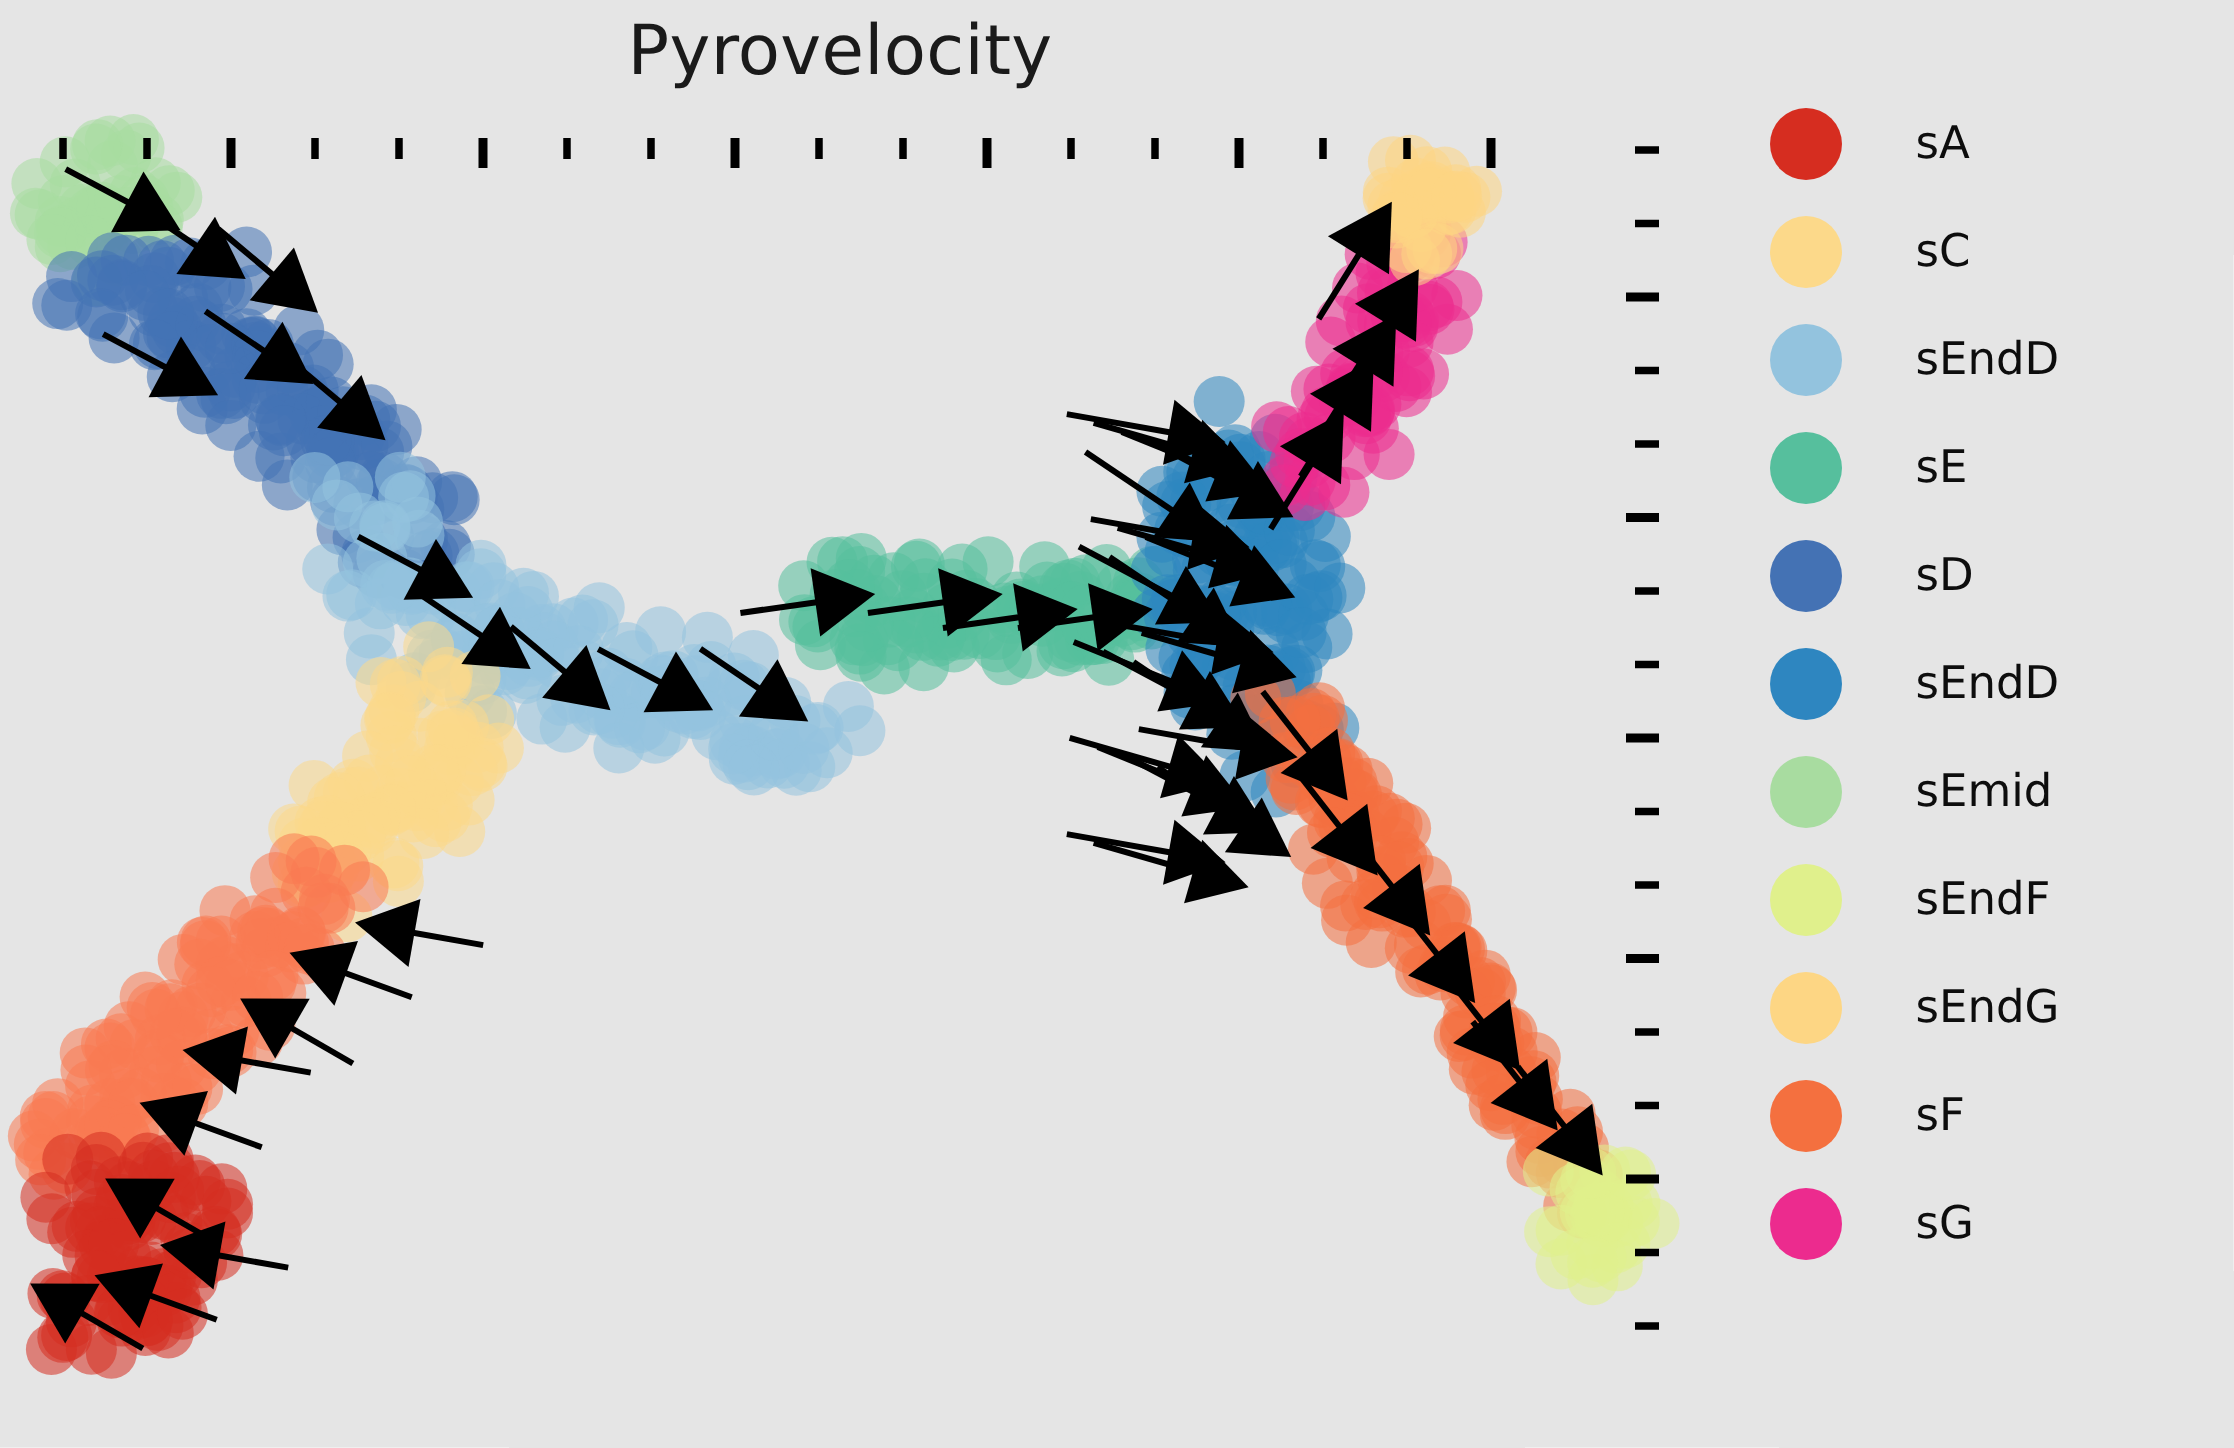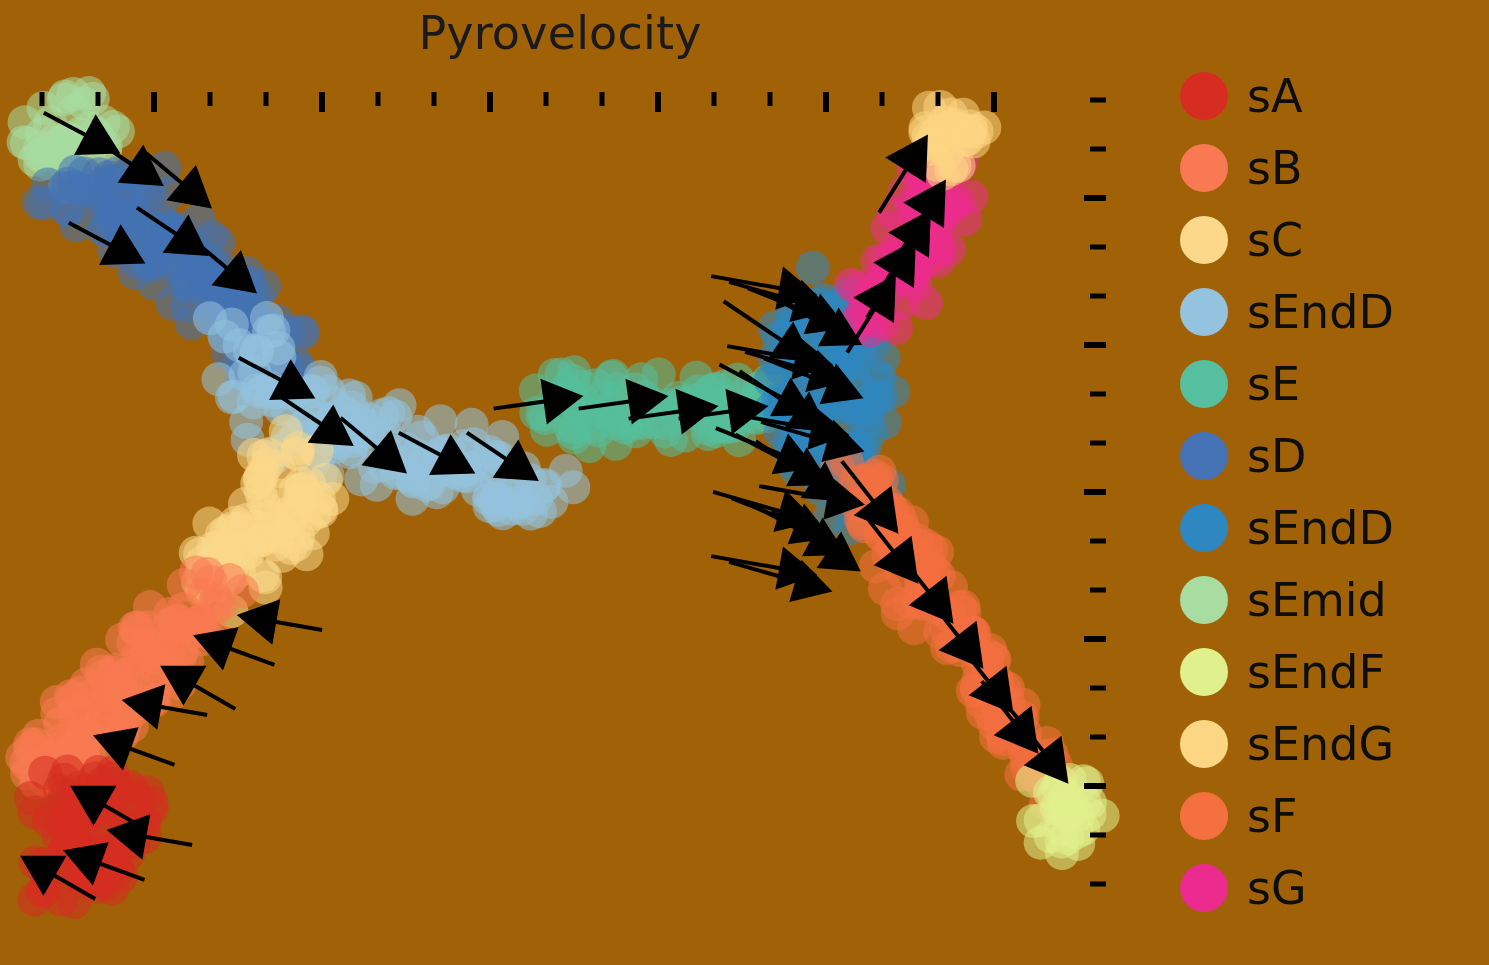--- a/index.html
+++ b/index.html
@@ -1,18 +1,18 @@
 <!DOCTYPE html>
 <html><head>
 <meta charset="utf-8">
 <style>
   html,body{margin:0;padding:0;background:#ffffff;}
   body{width:1489px;height:965px;overflow:hidden;
        font-family:"DejaVu Sans","Liberation Sans",sans-serif;}
-  #root{position:relative;width:1489px;height:965px;background:#a16207;text-decoration:underline;}
+  #root{position:relative;width:1489px;height:965px;background:#e5e5e5;text-decoration:underline;}
 
   #plot-title{
     position:absolute; left:0; top:8px; width:1120px;
     text-align:center; font-size:46px; color:#1a1a1a;
     letter-spacing:0.2px; line-height:1.1; white-space:nowrap;
   }
 
   #axes-area{position:absolute; left:0; top:0; width:1120px; height:965px;}
   #scatter-svg{position:absolute; left:0; top:0; width:1120px; height:965px;}
   #ticks-svg{position:absolute; left:0; top:0; width:1120px; height:965px;}
@@ -21,21 +21,21 @@
     position:absolute; left:1168px; top:60px; width:321px;
   }
   .legend-row{
     display:flex; align-items:center; height:72px;
   }
   .legend-dot{
     width:48px;height:48px;border-radius:50%;flex:0 0 auto;
     margin-left:12px;
   }
   .legend-label{
-    margin-left:19px; font-size:46px; color:#0d0d0d;
+    margin-left:49px; font-size:30px; color:#0d0d0d;
     line-height:1; white-space:nowrap;
   }
 </style>
 </head>
 <body>
 
 <div id="root">
 
   <div id="plot-title">Pyrovelocity</div>
 
@@ -1362,24 +1362,20 @@
         <line y1="884" y2="884" x1="1090" x2="1106" stroke="#000" stroke-width="5"></line>
       </svg>
   </div>
 
   <div id="legend">
       <div class="legend-row">
         <span class="legend-dot" style="background: rgb(214, 45, 32);"></span>
         <span class="legend-label">sA</span>
       </div>
       <div class="legend-row">
-        <span class="legend-dot" style="background: rgb(249, 122, 82);"></span>
-        <span class="legend-label">sB</span>
-      </div>
-      <div class="legend-row">
         <span class="legend-dot" style="background: rgb(252, 217, 138);"></span>
         <span class="legend-label">sC</span>
       </div>
       <div class="legend-row">
         <span class="legend-dot" style="background: rgb(147, 195, 222);"></span>
         <span class="legend-label">sEndD</span>
       </div>
       <div class="legend-row">
         <span class="legend-dot" style="background: rgb(86, 191, 157);"></span>
         <span class="legend-label">sE</span>

